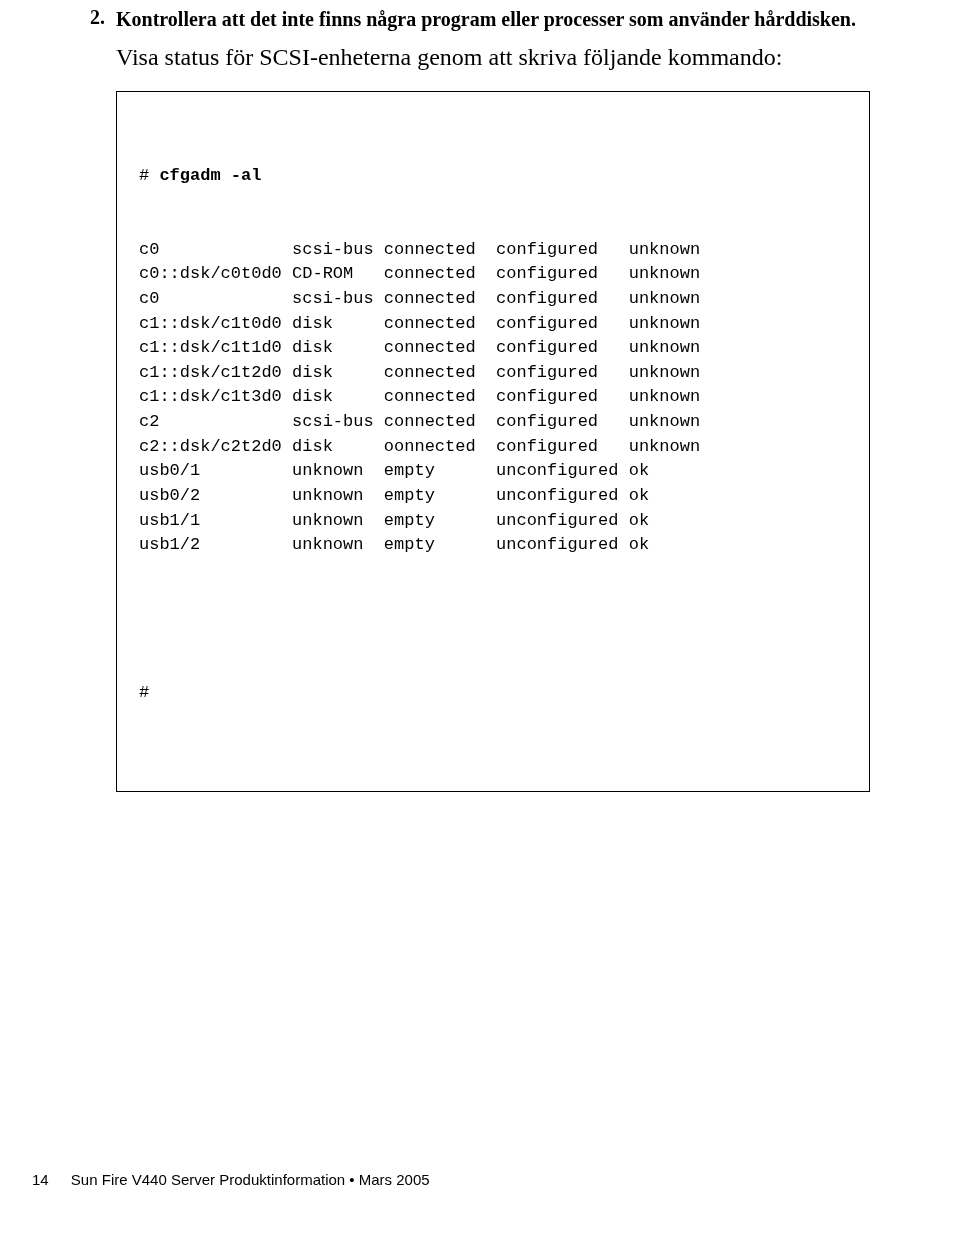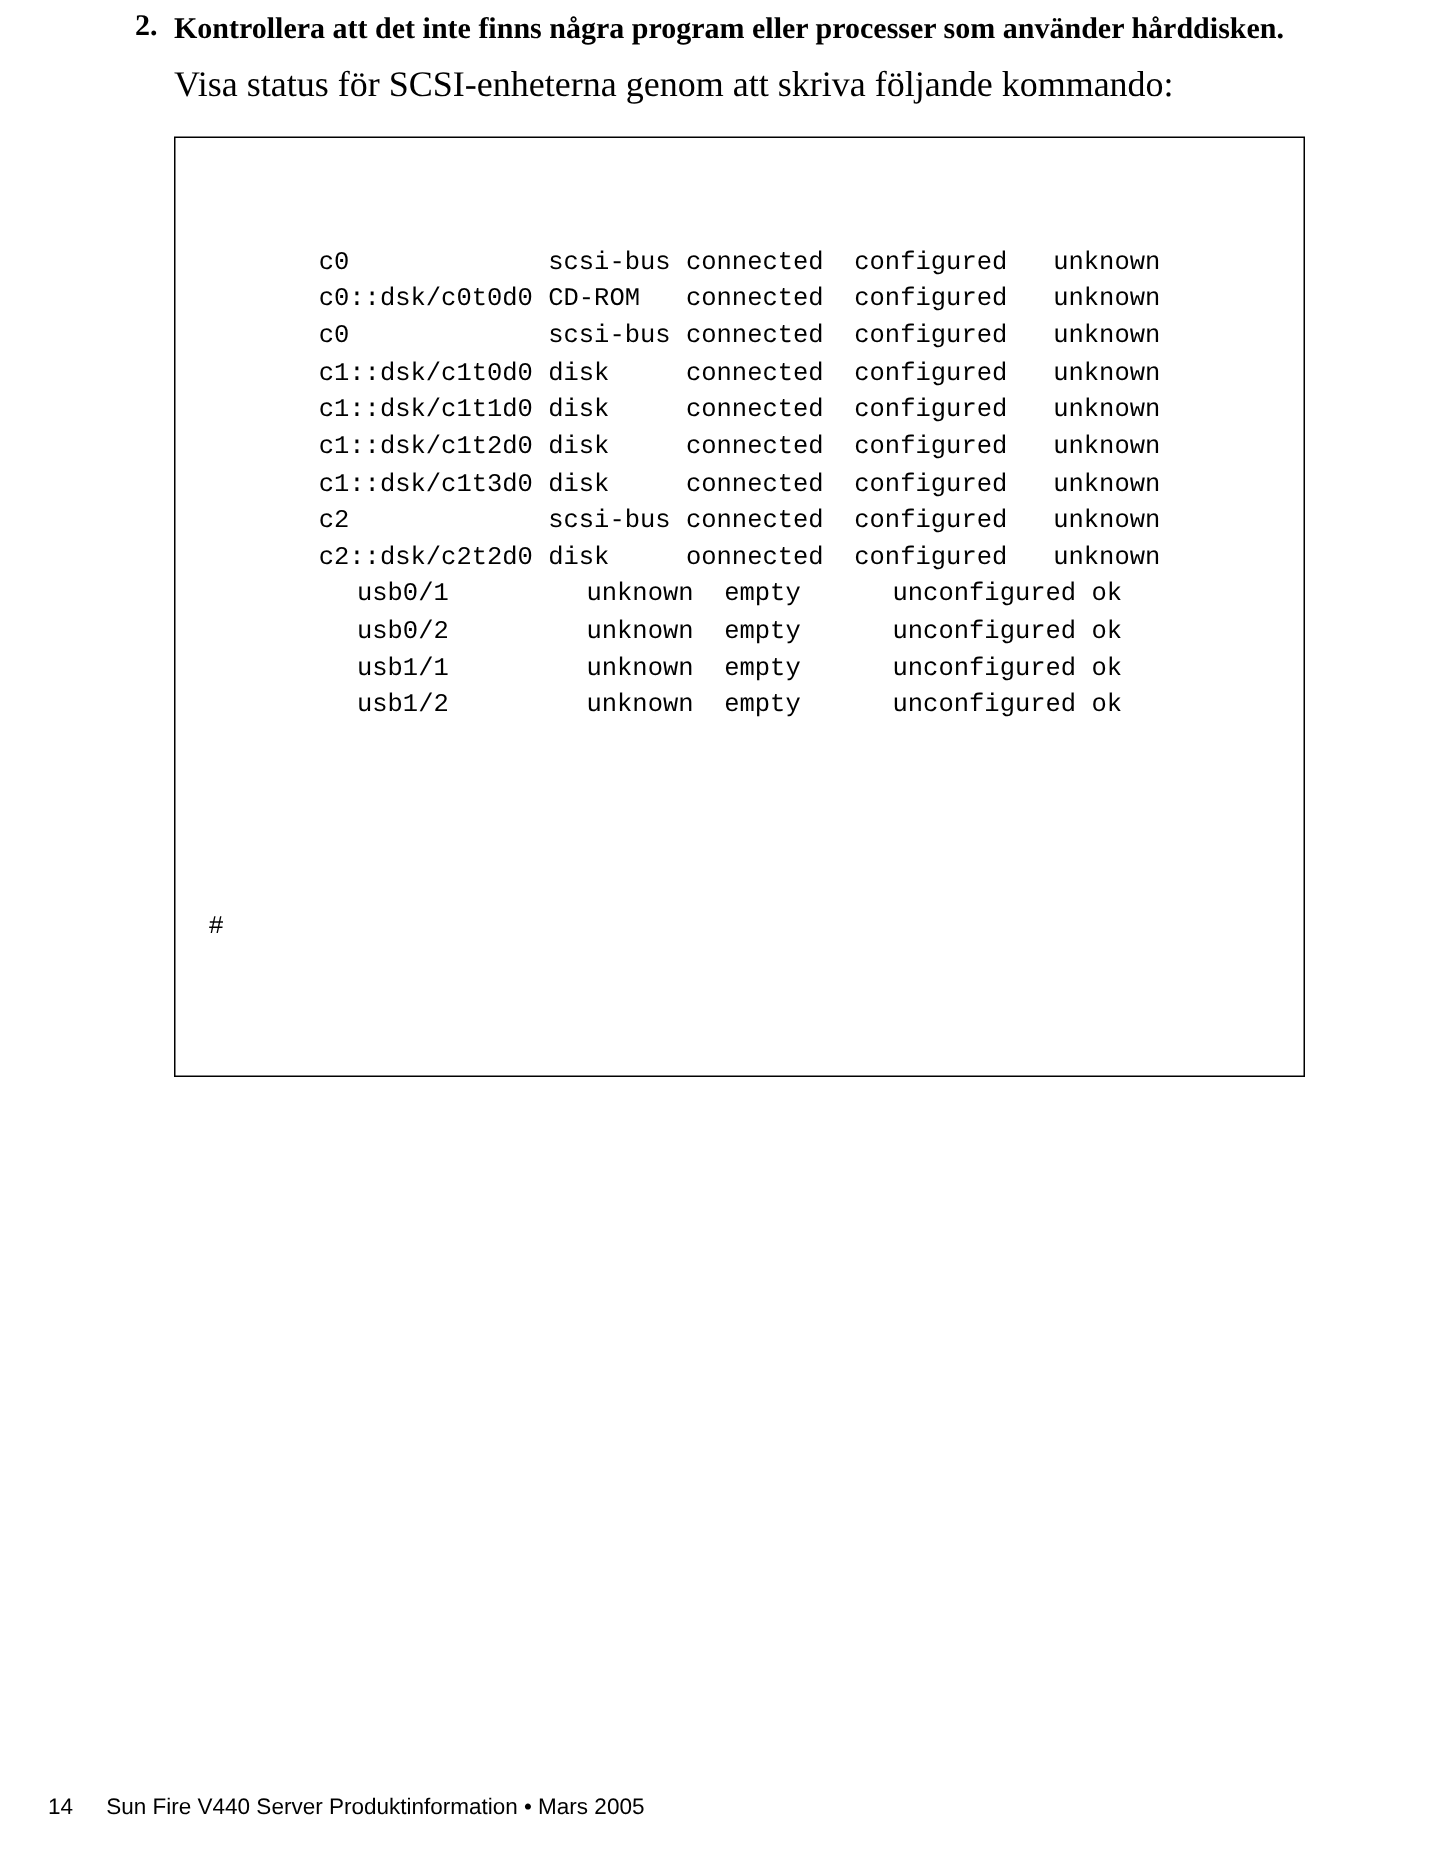--- a/index.html
+++ b/index.html
@@ -50,25 +50,24 @@
   }
   .code-cmd {
     font-weight: bold;
     display: inline;
   }
   .code-header {
     white-space: pre;
   }
   .code-row {
     white-space: pre;
-    text-align: center;
   }
   .footer {
     position: absolute;
-    bottom: 24px;
+    bottom: 49px;
     left: 32px;
     font-size: 15px;
     font-family: Arial, Helvetica, sans-serif;
   }
   .footer-page {
     display: inline;
   }
   .footer-text {
     display: inline;
     margin-left: 18px;
@@ -80,20 +79,21 @@
 <div class="page">
 
   <div class="step">
     <div class="step-num">2.</div>
     <div class="step-text">Kontrollera att det inte finns några program eller processer som använder hårddisken.</div>
   </div>
 
   <div class="subtext">Visa status för SCSI-enheterna genom att skriva följande kommando:</div>
 
   <div class="code-box">
+    <div><span class="code-prompt"># </span><span class="code-cmd">cfgadm -al</span></div>
     <div id="code-rows"><div class="code-row">c0             scsi-bus connected  configured   unknown</div><div class="code-row">c0::dsk/c0t0d0 CD-ROM   connected  configured   unknown</div><div class="code-row">c0             scsi-bus connected  configured   unknown</div><div class="code-row">c1::dsk/c1t0d0 disk     connected  configured   unknown</div><div class="code-row">c1::dsk/c1t1d0 disk     connected  configured   unknown</div><div class="code-row">c1::dsk/c1t2d0 disk     connected  configured   unknown</div><div class="code-row">c1::dsk/c1t3d0 disk     connected  configured   unknown</div><div class="code-row">c2             scsi-bus connected  configured   unknown</div><div class="code-row">c2::dsk/c2t2d0 disk     oonnected  configured   unknown</div><div class="code-row">usb0/1         unknown  empty      unconfigured ok</div><div class="code-row">usb0/2         unknown  empty      unconfigured ok</div><div class="code-row">usb1/1         unknown  empty      unconfigured ok</div><div class="code-row">usb1/2         unknown  empty      unconfigured ok</div></div>
     <div>&nbsp;</div>
     <div>#</div>
   </div>
 
   <div class="footer">
     <span class="footer-page">14</span>
     <span class="footer-text">Sun Fire V440 Server Produktinformation • Mars 2005</span>
   </div>
 

